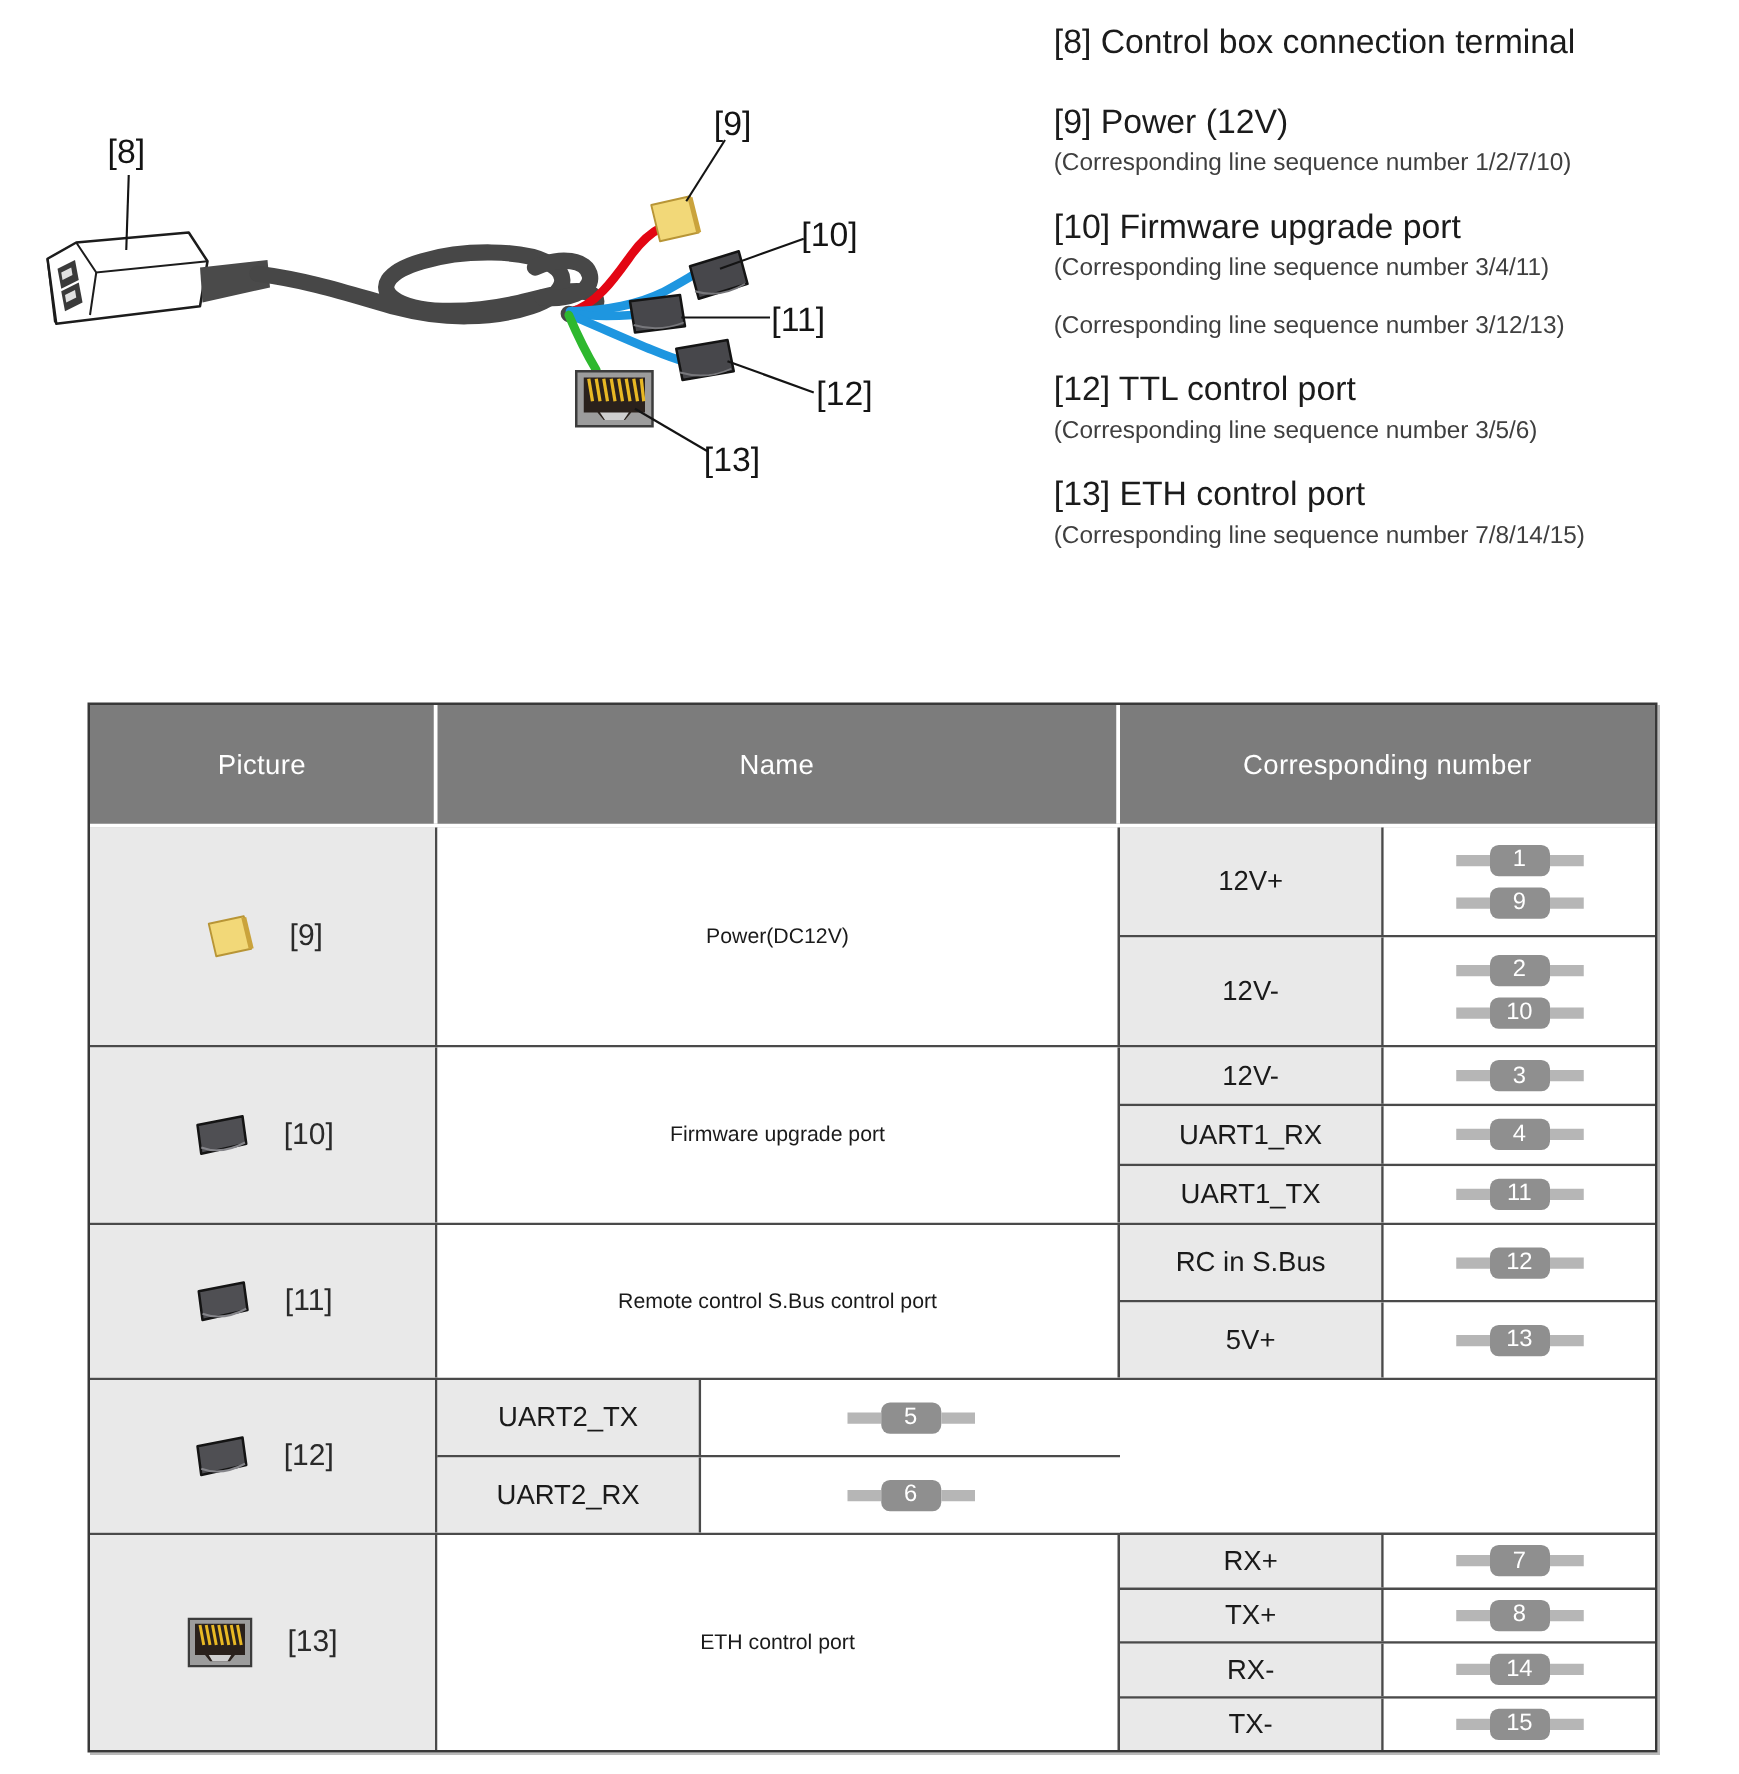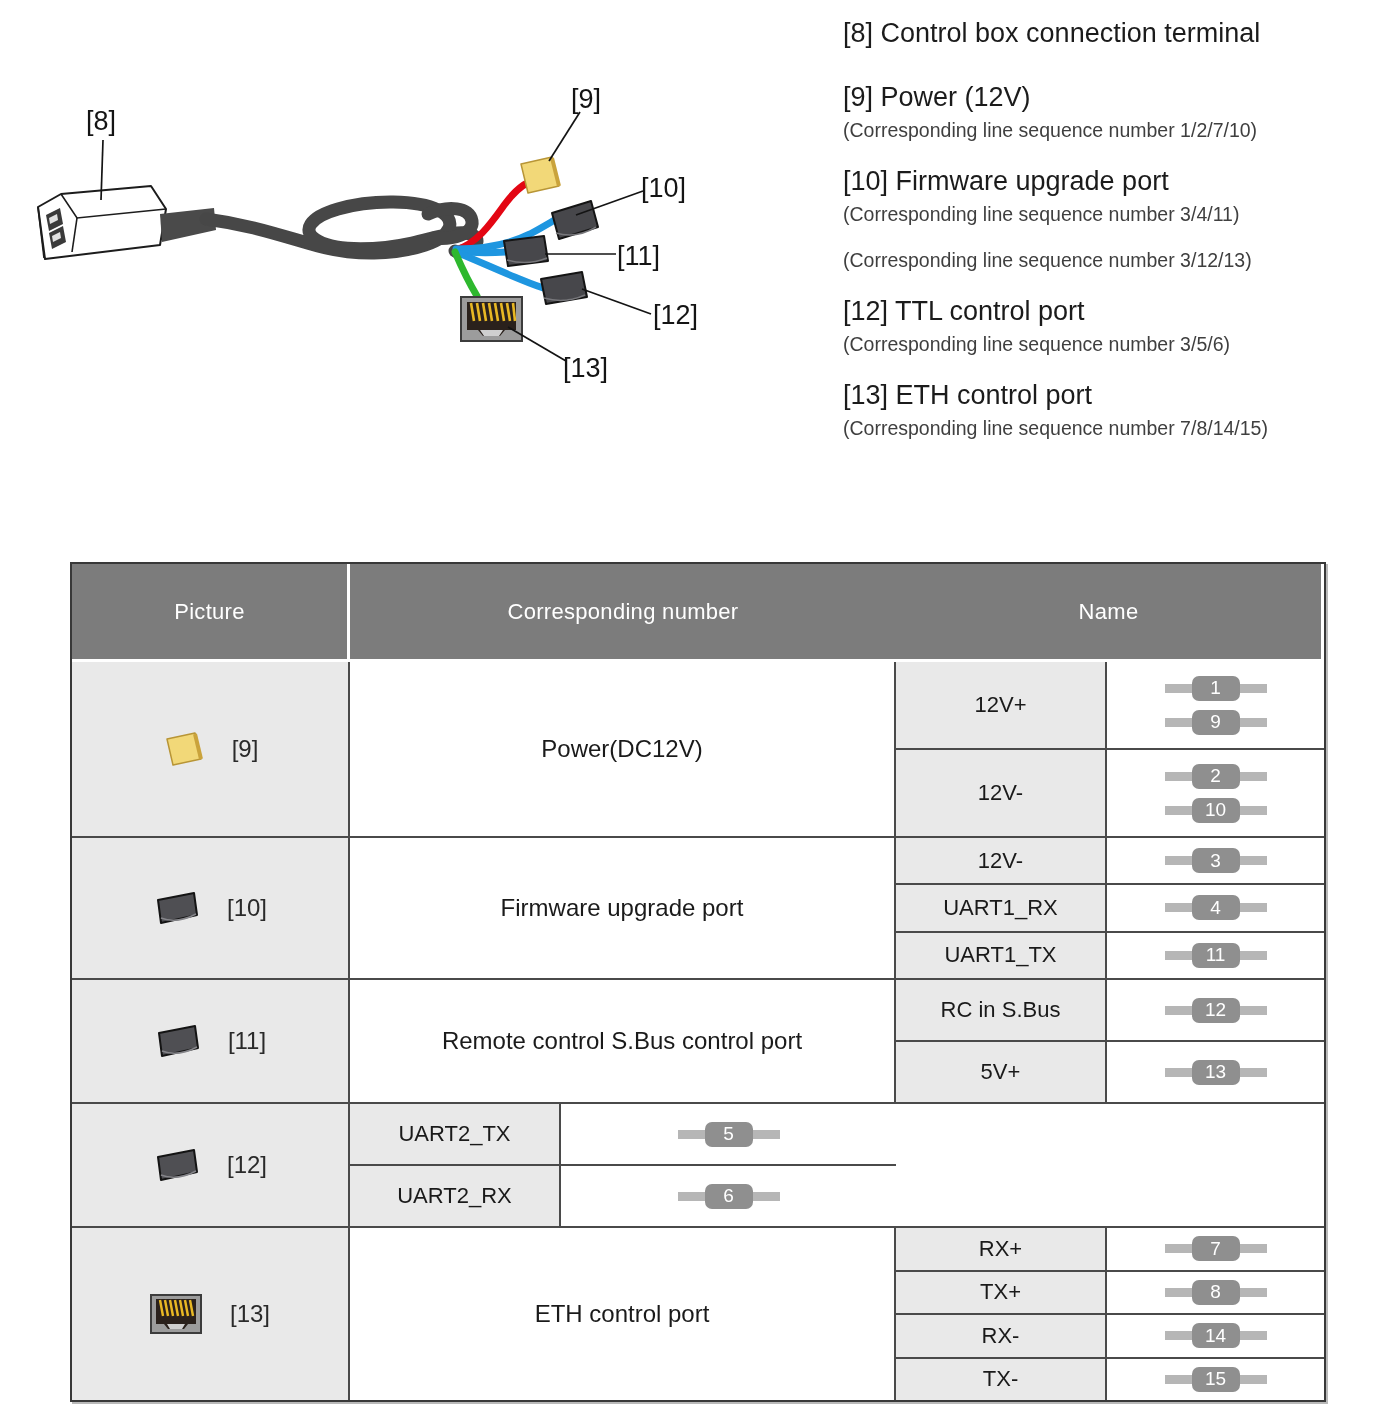--- a/index.html
+++ b/index.html
@@ -27,21 +27,21 @@
   .t-hcell.sep{border-right:3px solid #ffffff;}
 
   .t-row{display:grid;grid-template-columns:278px 546px 1fr;border-top:2px solid #4a4a4a;}
   .t-row.r0{border-top:none;}
   .cell{box-sizing:border-box;}
   .cell.pic{background:#e9e9e9;border-right:2px solid #4a4a4a;
             display:flex;align-items:center;justify-content:center;gap:28px;}
   .pic-label{font-size:24px;color:#2a2a2a;}
   .cell.nm{background:#ffffff;border-right:2px solid #4a4a4a;
            display:flex;align-items:center;justify-content:center;
-           font-size:24px;color:#1a1a1a;text-align:center;}
+           font-size:17px;color:#1a1a1a;text-align:center;}
   .corr{display:flex;flex-direction:column;}
   .sub{display:grid;grid-template-columns:211px 1fr;flex:1;border-top:2px solid #4a4a4a;}
   .sub.s0{border-top:none;}
   .sig{background:#e9e9e9;border-right:2px solid #4a4a4a;
        display:flex;align-items:center;justify-content:center;
        font-size:22px;color:#1a1a1a;}
   .pins{background:#ffffff;display:flex;flex-direction:column;
         align-items:center;justify-content:center;gap:9px;}
   .pin{display:flex;align-items:center;}
   .pin .bar{display:block;width:27px;height:9px;background:#b6b6b6;}
@@ -153,22 +153,22 @@
     </div>
     <div class="legend-item">
       <div class="legend-title">[13] ETH control port</div>
       <div class="legend-note">(Corresponding line sequence number 7/8/14/15)</div>
     </div>
   </div>
 
   <div class="spec-table">
     <div class="t-head">
       <div class="t-hcell sep">Picture</div>
+      <div class="t-hcell sep">Name</div>
       <div class="t-hcell">Corresponding number</div>
-      <div class="t-hcell sep">Name</div>
     </div>
 
     <div class="t-row r0" style="height:174px">
       <div class="cell pic">
         <span class="icon">
           <svg width="42" height="36" viewBox="0 0 42 36">
             <polygon points="5,8 33,2 39,28 11,34" fill="#f2d878" stroke="#b89536" stroke-width="1.5" stroke-linejoin="round"></polygon>
             <path d="M33,3 L39,28" stroke="#caa33c" stroke-width="4" fill="none"></path>
           </svg>
         </span>

